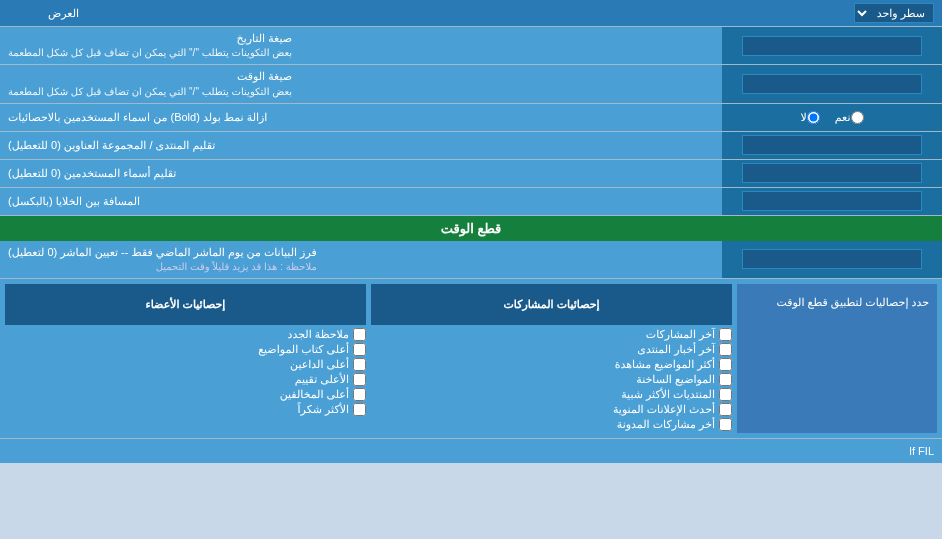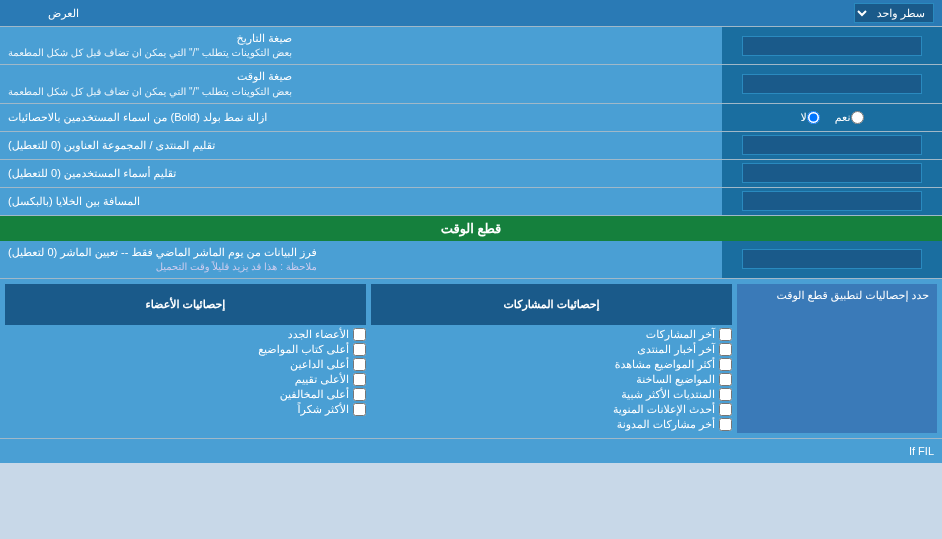--- a/index.html
+++ b/index.html
@@ -236,21 +236,21 @@
     <div class="row-label wide-label">
       <div>
         <div>فرز البيانات من يوم الماشر الماضي فقط -- تعيين الماشر (0 لتعطيل)</div>
         <div class="note-label">ملاحظة : هذا قد يزيد قليلاً وقت التحميل</div>
       </div>
     </div>
   </div>
 
   <div class="bottom-stats-row">
 
-    <div style="background:#3a7ab8; color:#fff; padding:5px 8px; font-size:11px; text-align:right; min-width:200px; display:flex; align-items:flex-start;">
+    <div style="background:#3a7ab8; color:#fff; padding:12px 8px; font-size:11px; text-align:right; min-width:200px; display:flex; align-items:flex-start;">
       <span>حدد إحصاليات لتطبيق قطع الوقت</span>
     </div>
 
     <div class="stats-col">
       <div class="stats-col-header">إحصائيات المشاركات</div>
       <div class="stats-col-item">
         <input type="checkbox" style="">
         <span>آخر المشاركات</span>
       </div>
       <div class="stats-col-item">
@@ -276,21 +276,21 @@
       <div class="stats-col-item">
         <input type="checkbox" style="">
         <span>أخر مشاركات المدونة</span>
       </div>
     </div>
 
     <div class="stats-col">
       <div class="stats-col-header">إحصائيات الأعضاء</div>
       <div class="stats-col-item">
         <input type="checkbox" style="">
-        <span>الأعضاء الجدد</span>
+        <span>ملاحظة الجدد</span>
       </div>
       <div class="stats-col-item">
         <input type="checkbox" style="">
         <span>أعلى كتاب المواضيع</span>
       </div>
       <div class="stats-col-item">
         <input type="checkbox" style="">
         <span>أعلى الداعين</span>
       </div>
       <div class="stats-col-item">

